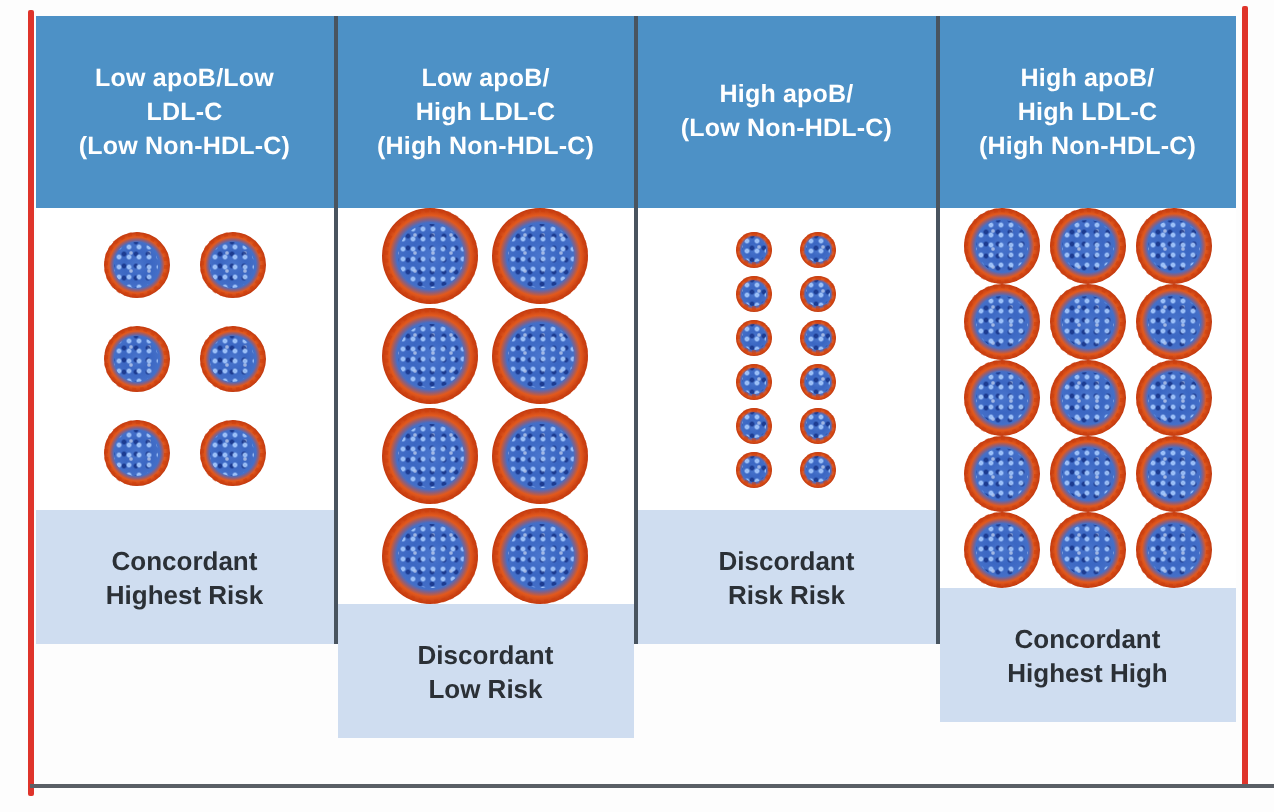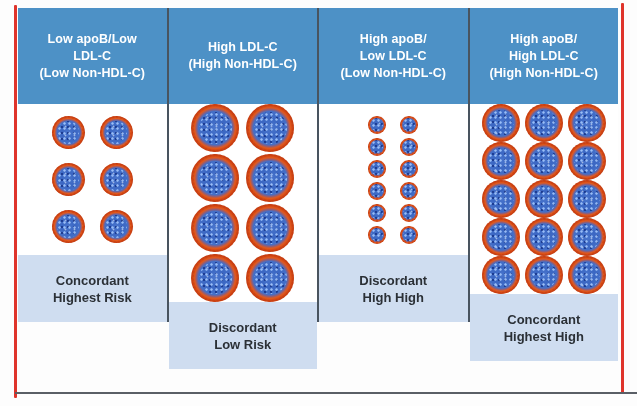--- a/index.html
+++ b/index.html
@@ -77,20 +77,21 @@
           </div>
       </div>
       <div class="col-footer" style="background: rgb(207, 221, 240); color: rgb(43, 48, 54);">
         <span>Concordant</span>
         <span>Highest Risk</span>
       </div>
     </div>
 
     <div class="col">
       <div class="col-header" style="background: rgb(77, 145, 198); color: rgb(255, 255, 255);">
+        <span>Low apoB/</span>
         <span>High LDL-C</span>
         <span>(High Non-HDL-C)</span>
       </div>
       <div class="col-body">
         <div class="particle-grid" style="width: 103px; gap: 2px 7px;">
             <div class="particle" style="width: 48px; height: 48px;"></div>
             <div class="particle" style="width: 48px; height: 48px;"></div>
             <div class="particle" style="width: 48px; height: 48px;"></div>
             <div class="particle" style="width: 48px; height: 48px;"></div>
             <div class="particle" style="width: 48px; height: 48px;"></div>
@@ -101,42 +102,41 @@
       </div>
       <div class="col-footer" style="background: rgb(207, 221, 240); color: rgb(43, 48, 54);">
         <span>Discordant</span>
         <span>Low Risk</span>
       </div>
     </div>
 
     <div class="col">
       <div class="col-header" style="background: rgb(77, 145, 198); color: rgb(255, 255, 255);">
         <span>High apoB/</span>
-        <span>Low LDL-C</span>
         <span>(Low Non-HDL-C)</span>
       </div>
       <div class="col-body">
         <div class="particle-grid" style="width: 50px; gap: 4px 14px;">
             <div class="particle" style="width: 18px; height: 18px;"></div>
             <div class="particle" style="width: 18px; height: 18px;"></div>
             <div class="particle" style="width: 18px; height: 18px;"></div>
             <div class="particle" style="width: 18px; height: 18px;"></div>
             <div class="particle" style="width: 18px; height: 18px;"></div>
             <div class="particle" style="width: 18px; height: 18px;"></div>
             <div class="particle" style="width: 18px; height: 18px;"></div>
             <div class="particle" style="width: 18px; height: 18px;"></div>
             <div class="particle" style="width: 18px; height: 18px;"></div>
             <div class="particle" style="width: 18px; height: 18px;"></div>
             <div class="particle" style="width: 18px; height: 18px;"></div>
             <div class="particle" style="width: 18px; height: 18px;"></div>
           </div>
       </div>
       <div class="col-footer" style="background: rgb(207, 221, 240); color: rgb(43, 48, 54);">
         <span>Discordant</span>
-        <span>High High</span>
+        <span>Risk Risk</span>
       </div>
     </div>
 
     <div class="col">
       <div class="col-header" style="background: rgb(77, 145, 198); color: rgb(255, 255, 255);">
         <span>High apoB/</span>
         <span>High LDL-C</span>
         <span>(High Non-HDL-C)</span>
       </div>
       <div class="col-body">

